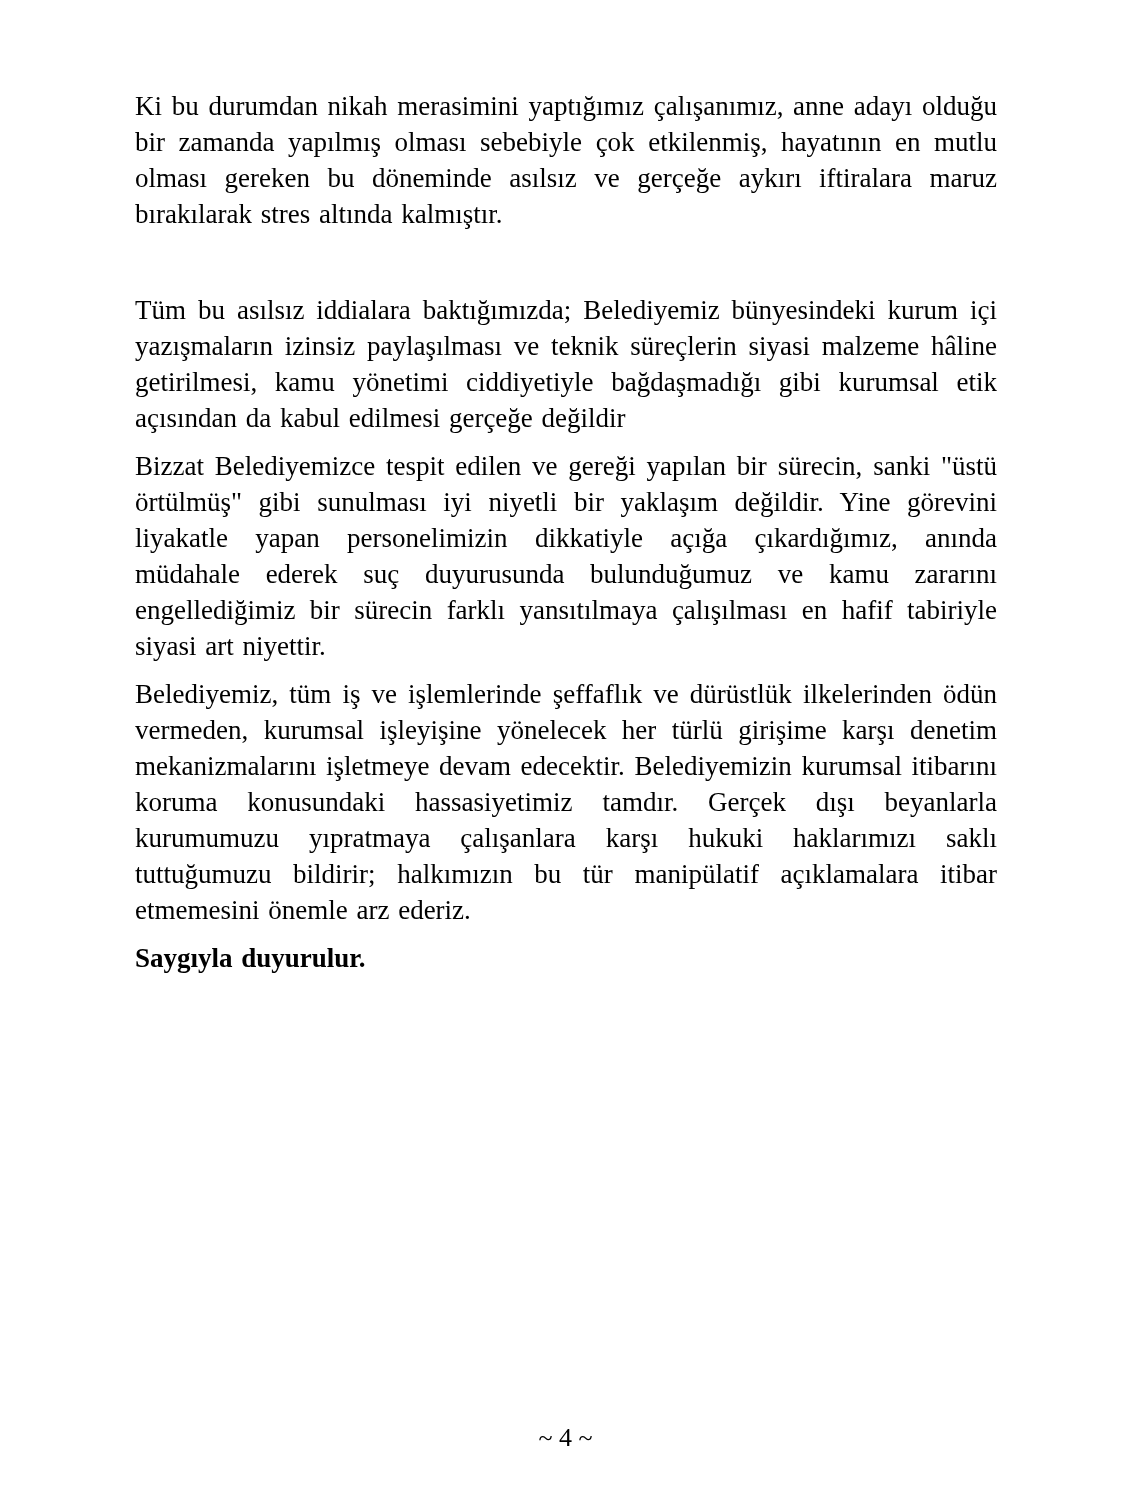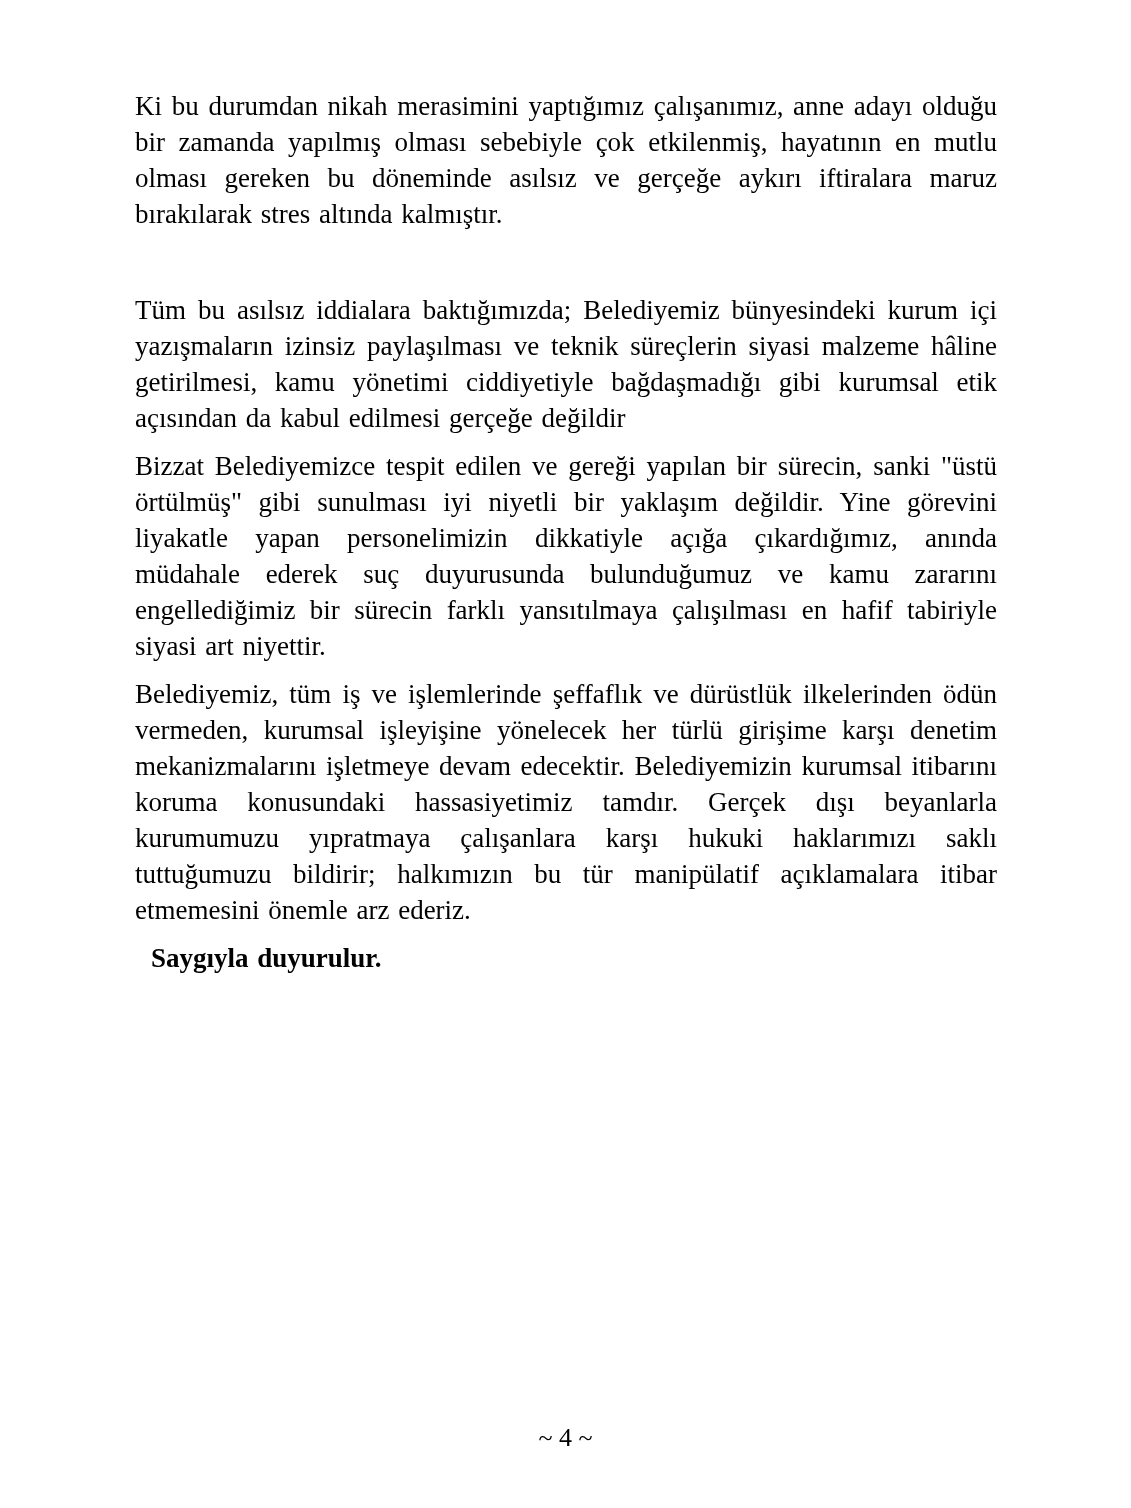--- a/index.html
+++ b/index.html
@@ -32,21 +32,20 @@
   .para.gap-after {
     margin-bottom: 60px;
   }
   .para b {
     font-weight: normal;
   }
   .closing {
     font-weight: bold;
     text-align: left;
     margin-top: 10px;
-    margin-left: 16px;
   }
   .footer {
     position: absolute;
     left: 0;
     top: 1422px;
     width: 100%;
     text-align: center;
     font-size: 26px;
     line-height: 32px;
     color: #000000;

